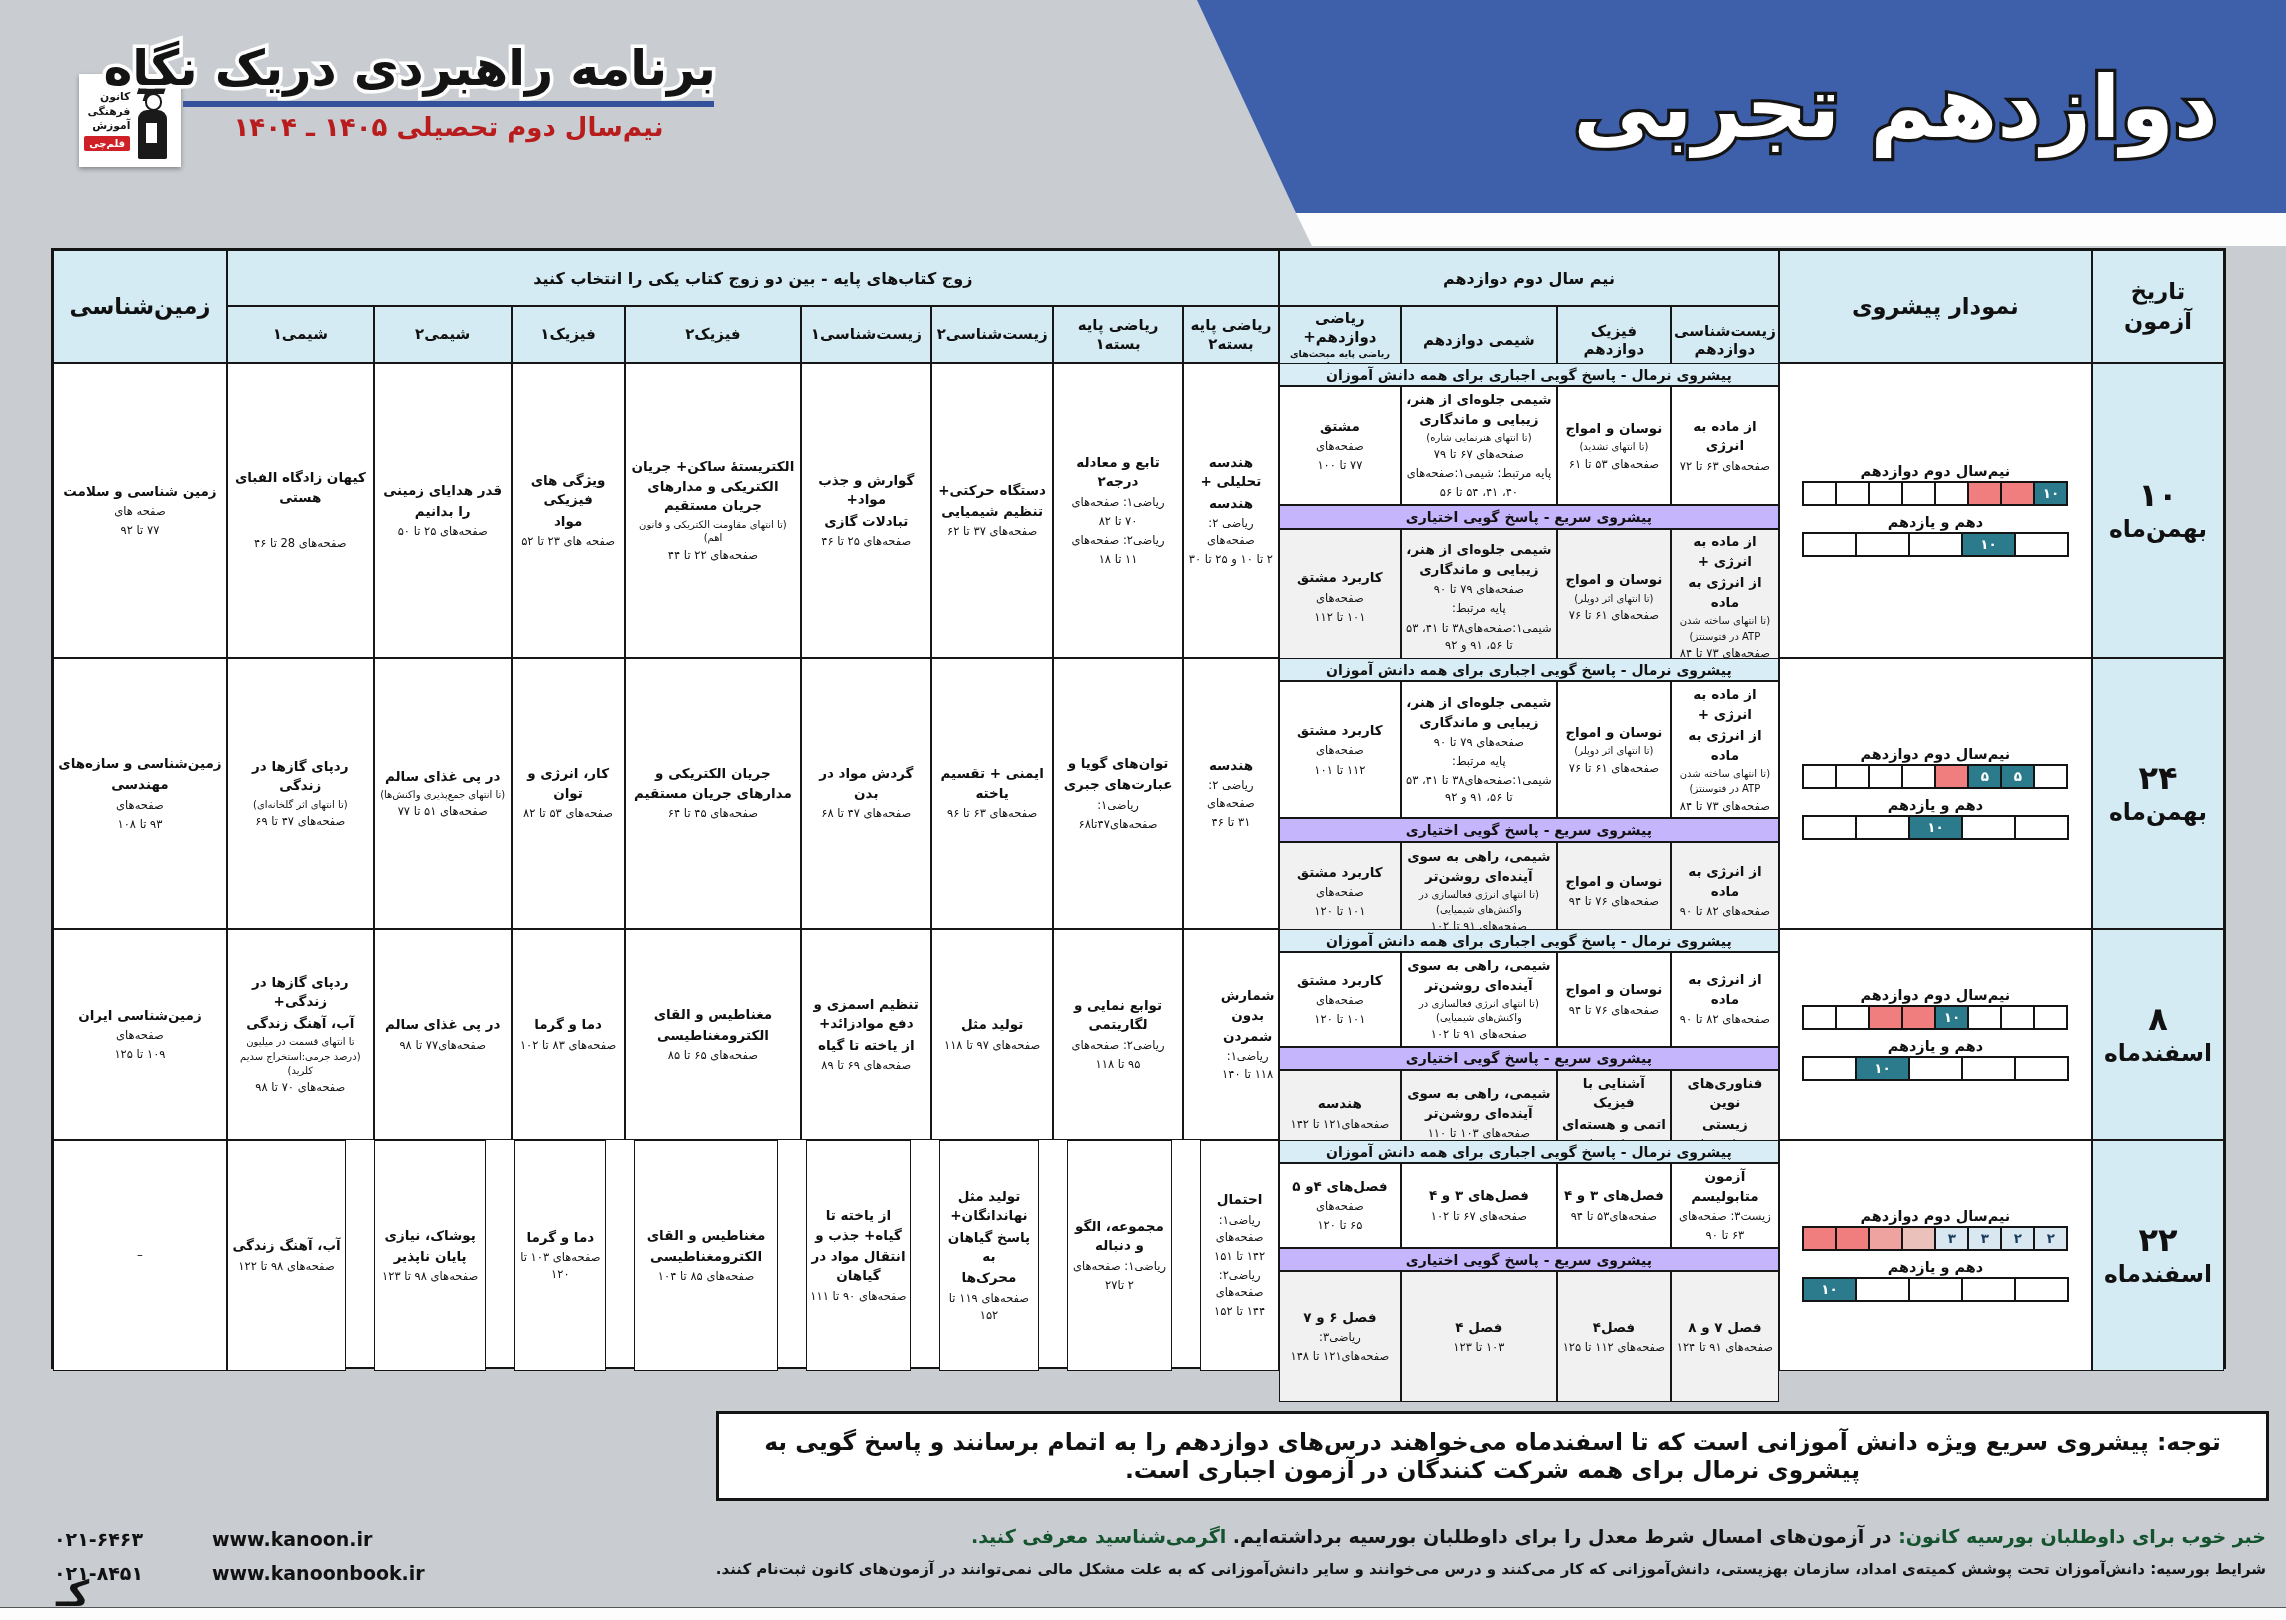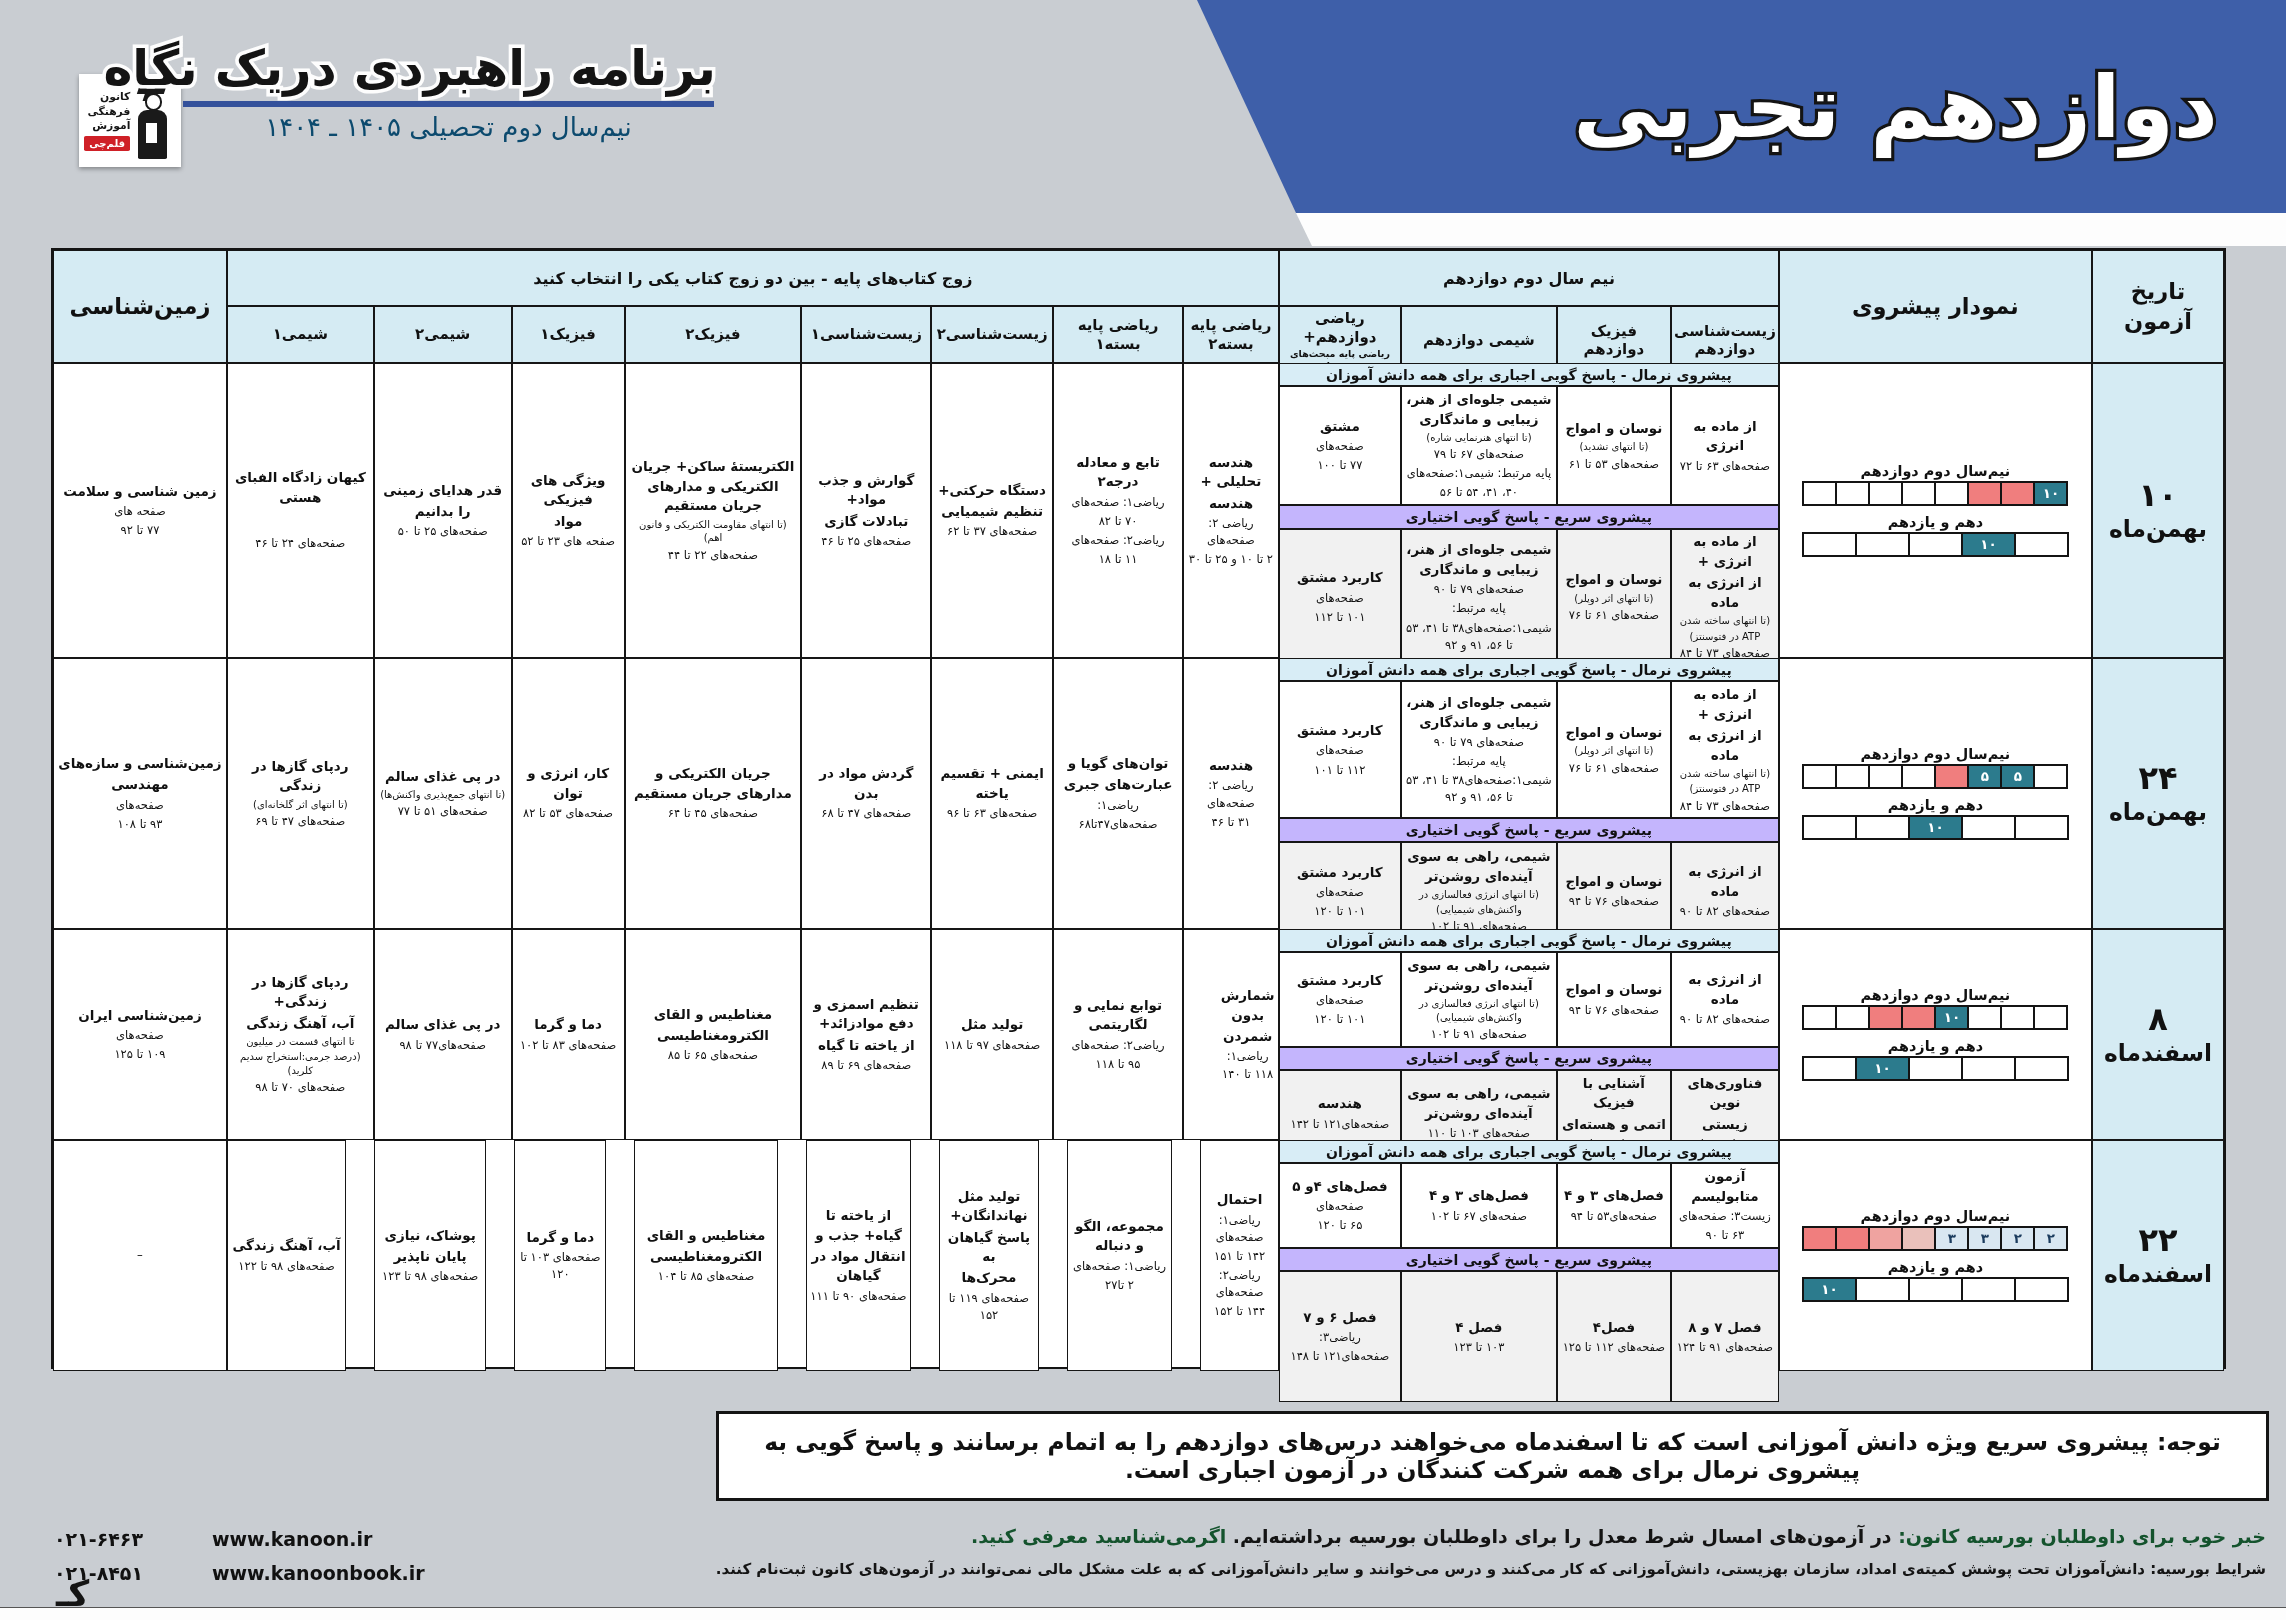--- a/index.html
+++ b/index.html
@@ -38,21 +38,21 @@
   .grad-paper{position:absolute;left:14.4px;top:43px;width:10.8px;height:20px;background:#fff;border:1.8px solid #1a1a1a;}
   .logo-texts{display:flex;flex-direction:column;gap:0.9px;align-items:flex-start;font-weight:bold;}
   .logo-org-line{font-size:10.8px;line-height:1.25;color:#161616;}
   .logo-badge{margin-top:2.7px;background:#cf2027;color:#fff;font-size:10px;font-weight:bold;padding:1.8px 5.4px;border-radius:1.8px;}
   .main-title{
     position:absolute;left:180px;top:40px;width:536px;text-align:center;white-space:nowrap;
     font-size:49px;font-weight:bold;color:#141414;
     -webkit-text-stroke:7.2px #fdfdfd;paint-order:stroke fill;
   }
   .title-rule{position:absolute;left:183px;top:101px;width:531px;height:6.3px;background:#34519b;}
-  .subtitle{position:absolute;left:183px;top:112px;width:531px;text-align:center;font-size:26px;font-weight:normal;color:#0c4a6e;}
+  .subtitle{position:absolute;left:183px;top:112px;width:531px;text-align:center;font-size:26px;font-weight:bold;color:#b91c1c;}
 
   
   .schedule-table{
     position:absolute;left:51px;top:248px;width:2175px;height:1121px;
     background:#fff;border:2.7px solid #141414;box-sizing:border-box;
     display:flex;flex-direction:column;
   }
   .band{display:flex;flex-direction:row;box-sizing:border-box;}
   .headband{height:113px;}
   .cell,.headcell,.grouptitle,.subcell,.bannercell{
@@ -306,21 +306,21 @@
           <div class="ln-b">مواد</div>
           <div class="ln-n">صفحه های ۲۳ تا ۵۲</div>
         </div>
         <div class="cell lesson-cell" style="width: 138px;">
           <div class="ln-b">قدر هدایای زمینی</div>
           <div class="ln-b">را بدانیم</div>
           <div class="ln-n">صفحه‌های ۲۵ تا ۵۰</div>
         </div>
         <div class="cell lesson-cell" style="width: 147px; gap: 28px;">
           <div class="ln-b">کیهان زادگاه الفبای هستی</div>
-          <div class="ln-n">صفحه‌های ۲۴ تا ۴۶</div>
+          <div class="ln-n">صفحه‌های 28 تا ۴۶</div>
         </div>
       </div>
       <div class="cell geocell" style="width: 175px;">
         <div class="ln-b">زمین شناسی و سلامت</div>
         <div class="ln-n">صفحه های</div>
         <div class="ln-n">۷۷ تا ۹۲</div>
       </div>
     </div>
     <div class="band" style="height: 271px;">
       <div class="cell datecell" style="width: 133px;">

